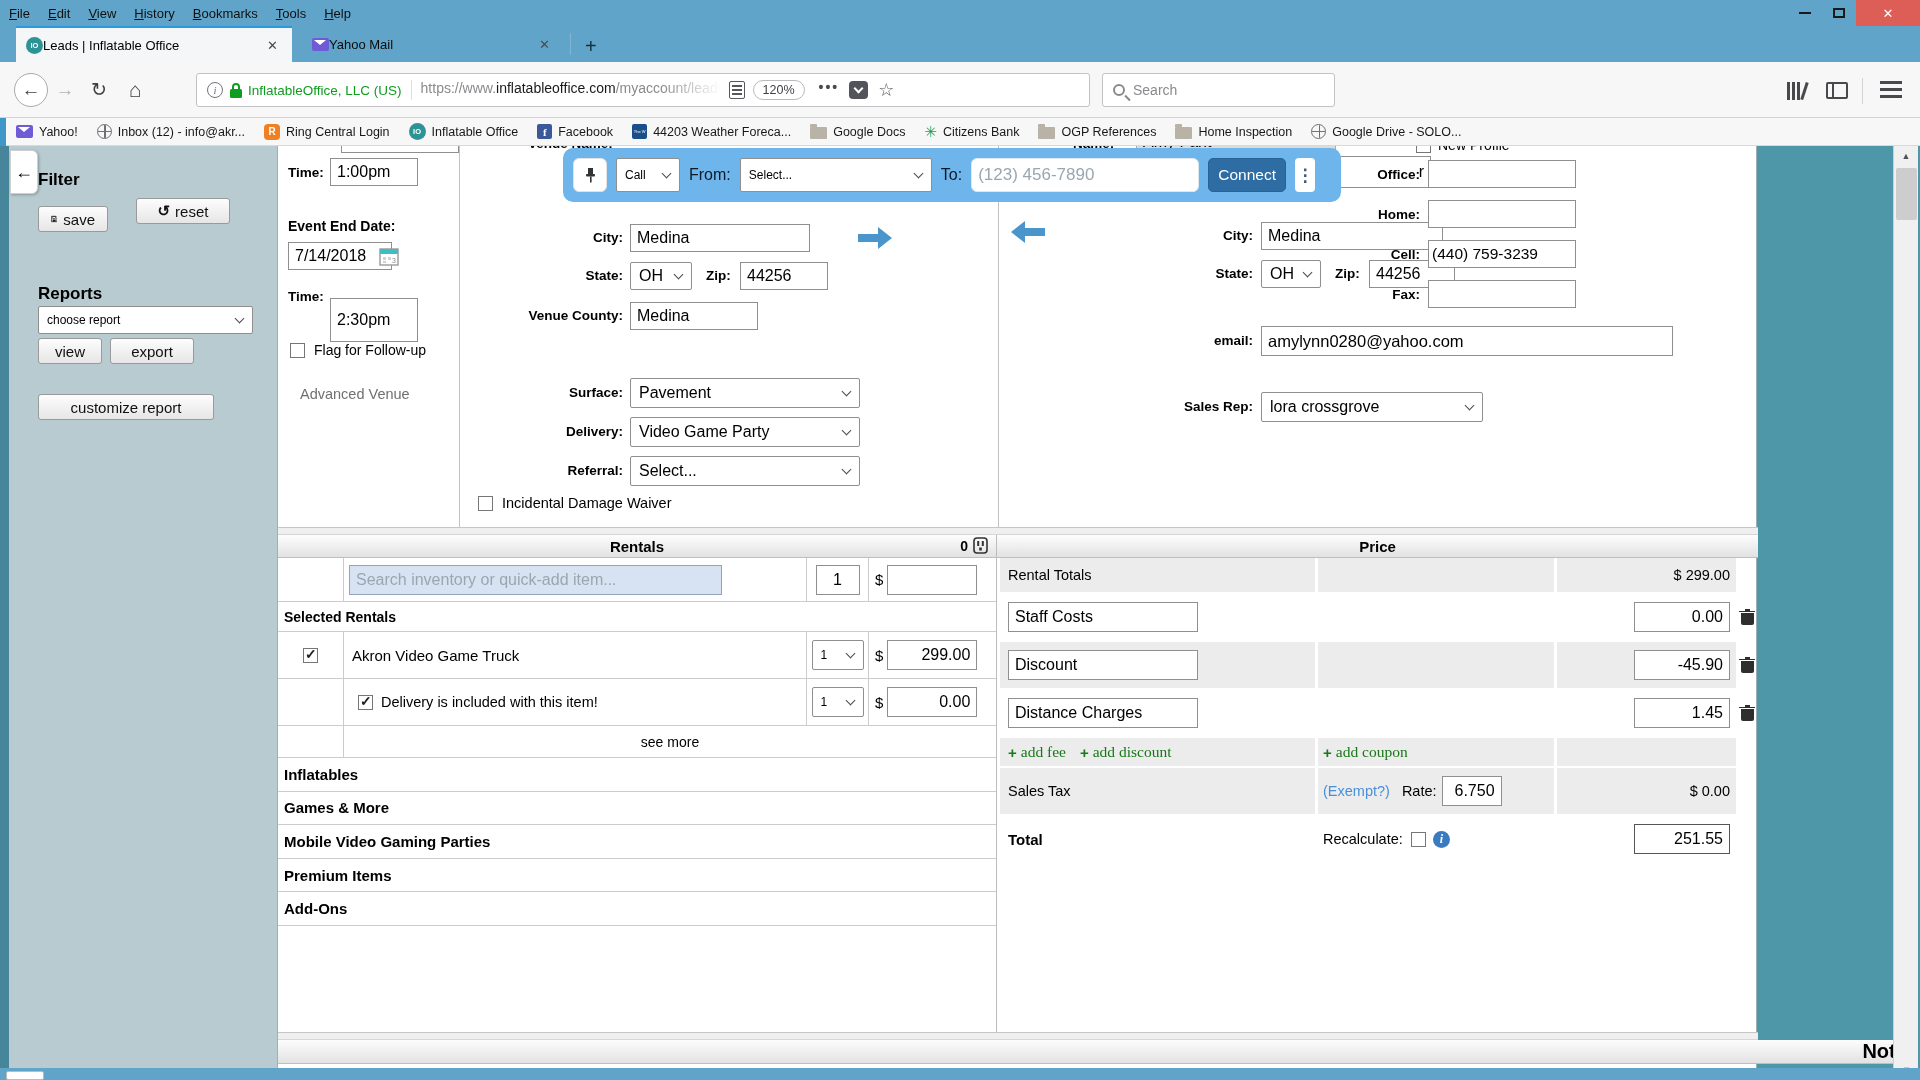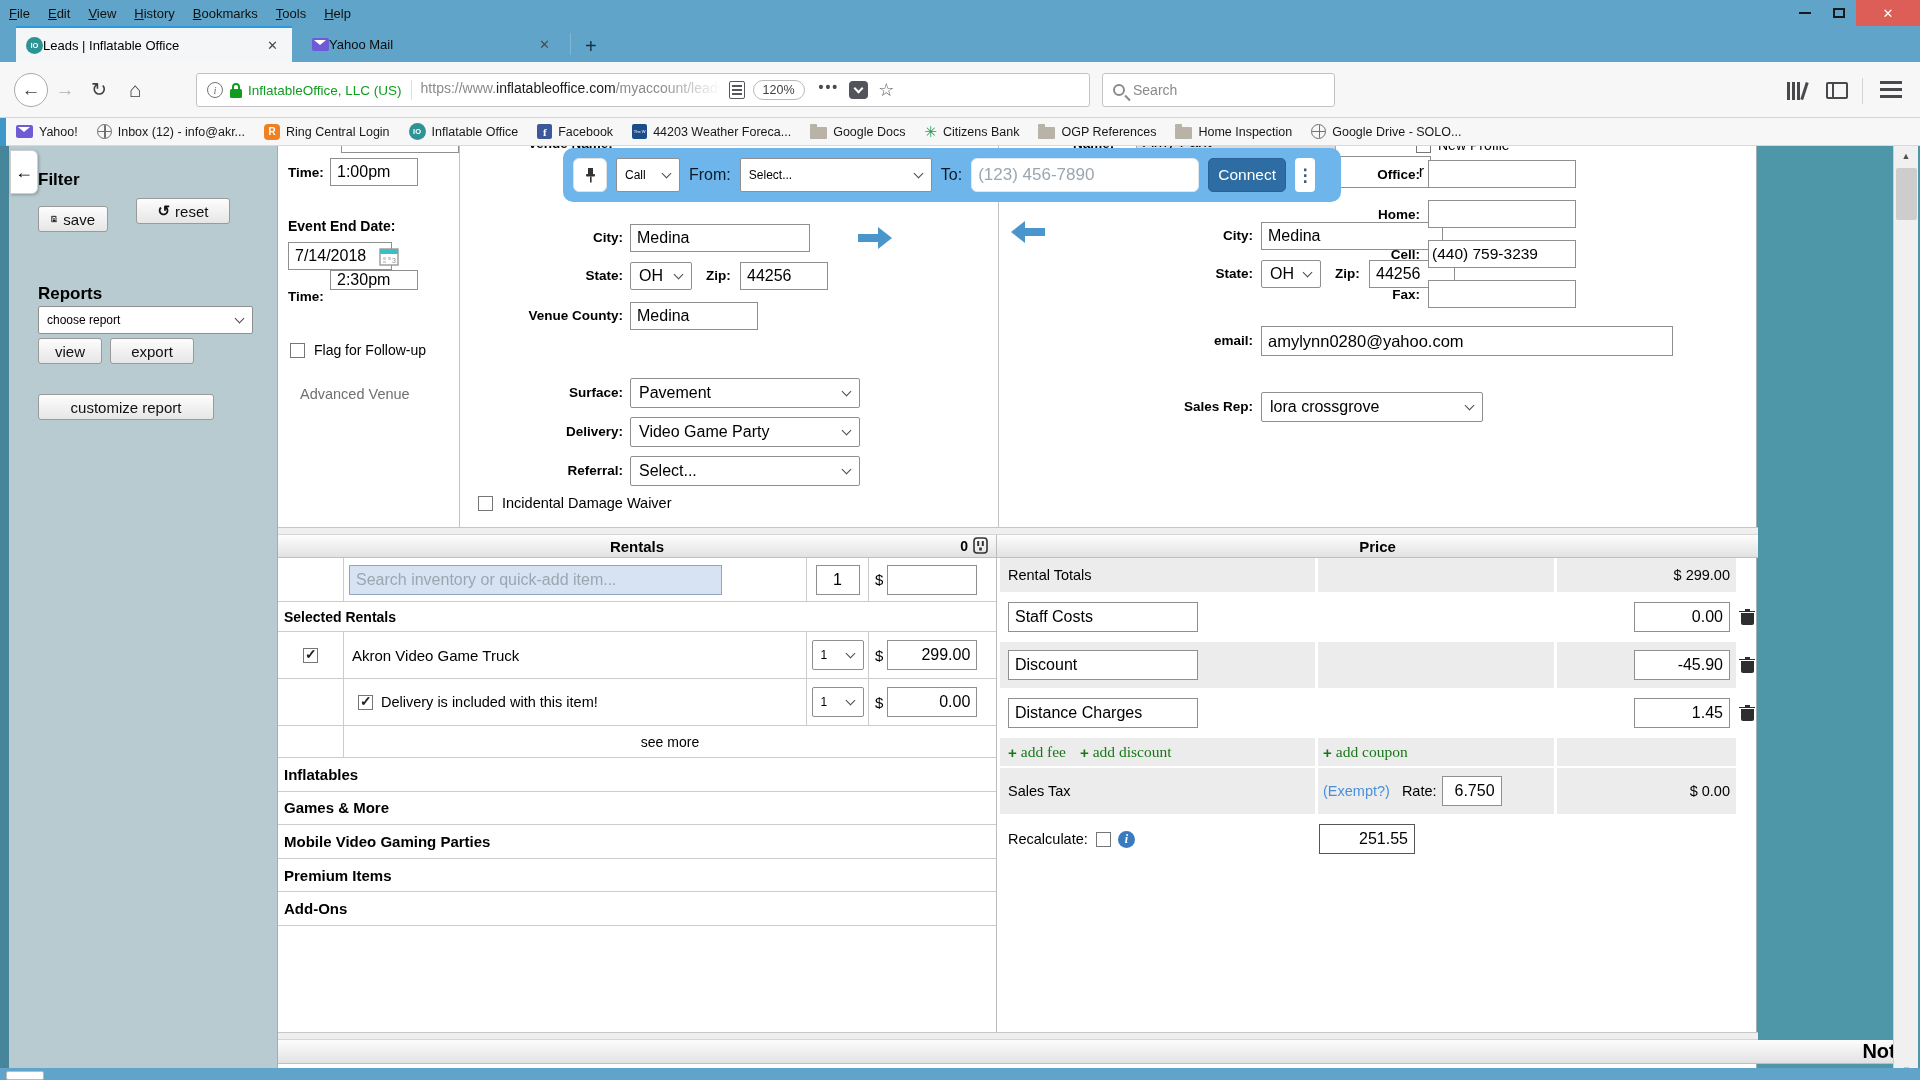--- a/index.html
+++ b/index.html
@@ -393,21 +393,21 @@
     <input class="inp" style="position: absolute; left: 10px; top: 96px; width: 104px; height: 28px; padding-right: 0px;" value="7/14/2018">
     <svg style="position:absolute;left:100px;top:99px" width="22" height="22" viewBox="0 0 22 22">
       <rect x="2" y="4" width="18" height="16" fill="#fff" stroke="#9a9a9a" stroke-width="1.4"></rect>
       <rect x="2" y="4" width="18" height="5" fill="#3bbfc4"></rect>
       <rect x="5" y="12" width="3" height="3" fill="#d2d2d2"></rect>
         <rect x="10" y="12" width="3" height="3" fill="#d2d2d2"></rect>
       <rect x="5" y="16" width="3" height="2" fill="#d2d2d2"></rect>
       <text x="14" y="18" font-size="7" fill="#8a8a8a" font-family="Liberation Sans, sans-serif">3</text>
     </svg>
     <span class="lb" style="position:absolute;left:10px;top:143px">Time:</span>
-    <input class="inp" style="position: absolute; left: 52px; top: 124px; width: 88px; height: 20px;" value="2:30pm">
+    <input class="inp" style="position: absolute; left: 52px; top: 152px; width: 88px; height: 44px;" value="2:30pm">
     <div style="position:absolute;left:12px;top:196px;display:flex;align-items:center;gap:9px;font-size:14px">
       <span class="cb"></span>
       <span>Flag for Follow-up</span>
     </div>
     <span class="muted" style="position:absolute;left:22px;top:240px;font-size:14.5px">Advanced Venue</span>
 
     <span class="lb" style="position:absolute;left:187px;top:84px;width:158px;text-align:right">City:</span>
     <input class="inp" style="position: absolute; left: 352px; top: 78px; width: 180px; height: 28px;" value="Medina">
     <svg class="arrow-r" style="left:578px;top:80px" width="38" height="24" viewBox="0 0 38 24">
       <path d="M2 8 h20 v-7 l14 11 -14 11 v-7 h-20 z" fill="#4a96cc"></path>
@@ -652,20 +652,23 @@
           <span class="exempt">(Exempt?)</span>
           <span style="margin-left:12px">Rate:</span>
           <input class="inp" style="width: 60px; height: 30px; margin-left: 5px; font-size: 16px; text-align: right;" value="6.750">
         </div>
         <div class="pc3">
             <span>$ 0.00</span>
           </div>
         <div class="pgut"></div>
       </div>
       <div class="prow" style="height:46px">
+        <div class="pc1" style="font-weight:bold;font-size:15px">
+            <span>Total</span>
+          </div>
         <div class="pc2">
           <span>Recalculate:</span>
           <span class="cb" style="margin-left:8px"></span>
           <span class="info-i">i</span>
         </div>
         <div class="pc3">
             <input class="inp amt-inp" style="border-color: rgb(85, 85, 85);" value="251.55">
           </div>
         <div class="pgut"></div>
       </div>

